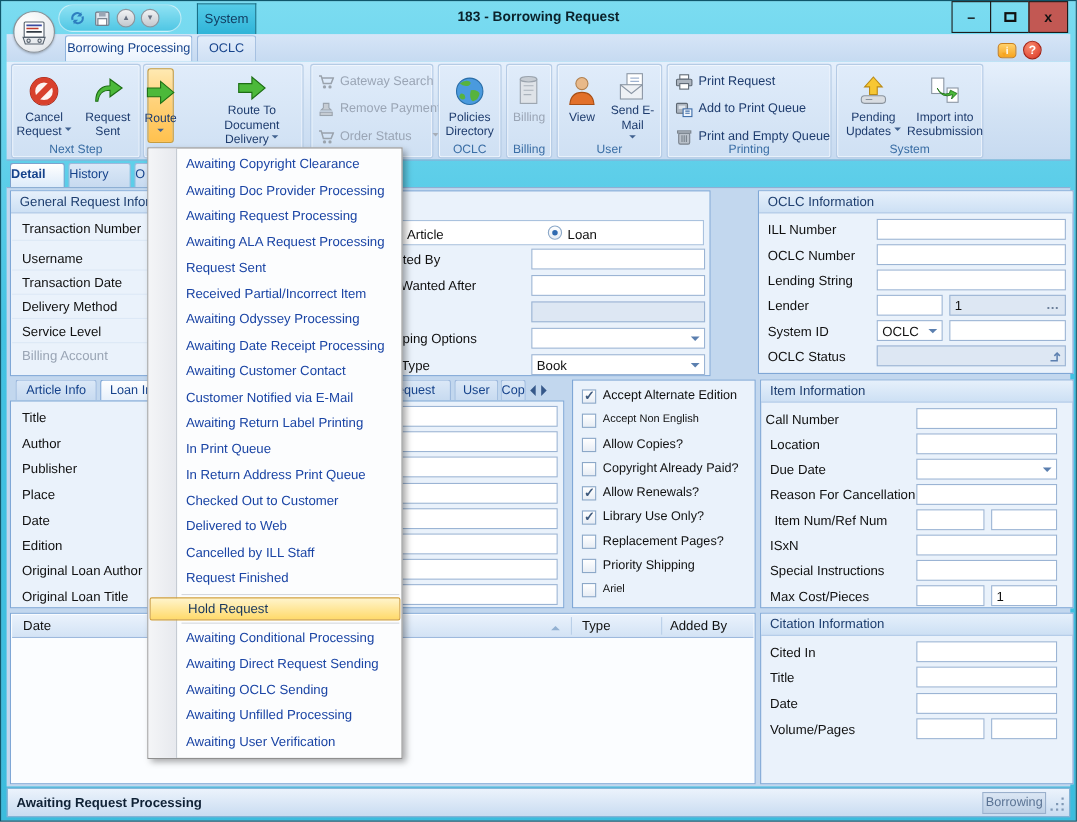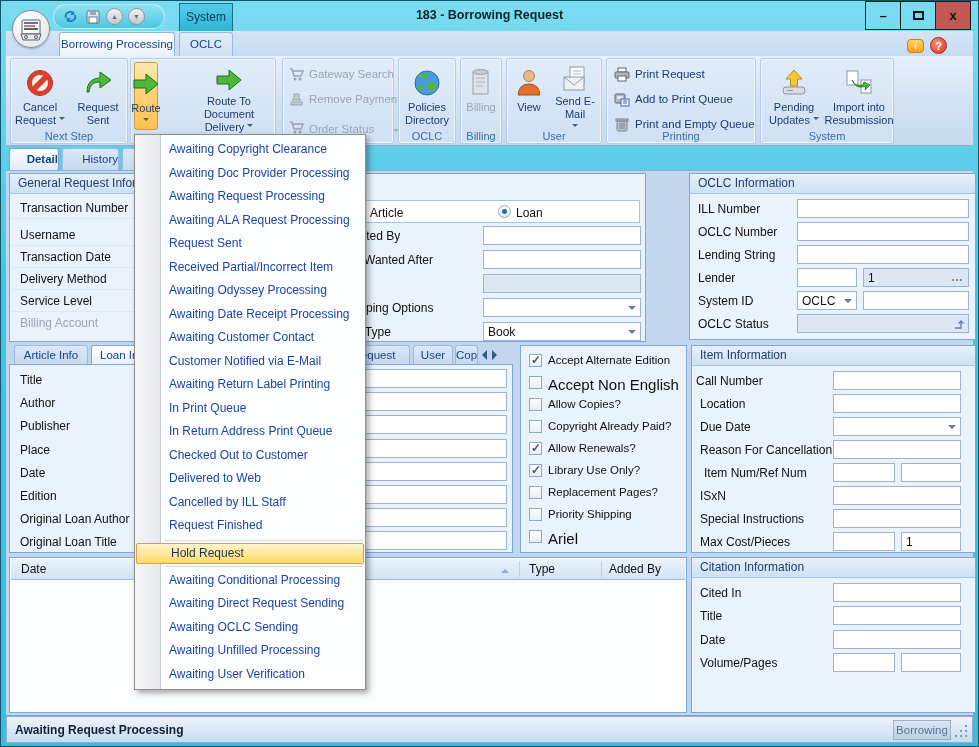--- a/index.html
+++ b/index.html
@@ -64,21 +64,21 @@
                   border:1px solid #c79c3d; }
   .arr-dn { display:inline-block; width:0; height:0; border:3.5px solid transparent;
             border-top-color:#40618f; margin-left:3px; vertical-align:1px; }
   .arr-dn.gray { border-top-color:#a7aeb8; }
   .rrow { position:absolute; height:22px; display:flex; align-items:center; gap:5px;
           font-size:11.5px; color:#1e3c6e; white-space:nowrap; }
   .rrow.dis { color:#9aa5b5; }
 
   
   .dtab { position:absolute; top:147px; height:22px; font-size:11.5px; color:#15428b;
-          text-align:right; line-height:21px; border-radius:3px 3px 0 0; overflow:hidden; }
+          text-align:left; line-height:21px; border-radius:3px 3px 0 0; overflow:hidden; }
   .dtab.active { background:linear-gradient(#ffffff,#ddebfa); border:1px solid #7da2ce; border-bottom:none; font-weight:700; }
   .dtab.plain { background:linear-gradient(#dbe8f7,#c7daf0); border:1px solid #9db9dd; border-bottom:none; }
 
   
   .client { position:absolute; left:5px; right:5px; top:169px; height:545px; background:#c2d7ee; border-top:1px solid #8eafd4; }
 
   .panel { position:absolute; background:#eaf2fb; border:1px solid #7fa7d6; }
   .phead { position:absolute; left:0; right:0; top:0; height:20px;
            background:linear-gradient(#e6f0fb,#cde0f4); border-bottom:1px solid #a8c4e4;
            font-size:12px; color:#1e3e6f; line-height:19px; padding-left:8px; white-space:nowrap; overflow:hidden; }
@@ -246,21 +246,21 @@
         </svg>
         <span>Gateway Search</span>
       </div>
       <div class="rrow dis" style="left:6px; top:29px;">
         <svg width="15" height="15" viewBox="0 0 15 15">
           <path d="M5 2 h5 v4 l2 2 h-9 l2 -2 z" fill="#c6ccd3" stroke="#9aa3ad"></path>
           <rect x="2" y="10" width="11" height="3" fill="#c6ccd3" stroke="#9aa3ad"></rect>
         </svg>
         <span>Remove Payment</span>
       </div>
-      <div class="rrow dis" style="left:6px; top:54px;align-items:flex-end;">
+      <div class="rrow dis" style="left:6px; top:54px;">
         <svg width="15" height="15" viewBox="0 0 15 15">
           <path d="M1 2 h2 l2 7 h7 l2 -5 h-10" fill="none" stroke="#9aa3ad" stroke-width="1.4"></path>
           <circle cx="6" cy="12" r="1.5" fill="#9aa3ad"></circle>
             <circle cx="11" cy="12" r="1.5" fill="#9aa3ad"></circle>
         </svg>
         <span>Order Status</span>
         <span class="arr-dn gray" style="margin-left:14px;"></span>
       </div>
     </div>
 
@@ -478,35 +478,35 @@
     <div class="flabel" style="left:10px; top:147px;">Original Loan Author</div>
     <div class="tb" style="left:197px; top:143px; width:300px;"></div>
     <div class="flabel" style="left:10px; top:170px;">Original Loan Title</div>
     <div class="tb" style="left:197px; top:166px; width:300px;"></div>
   </div>
 
   <div class="panel" style="left:519px; top:344px; width:167px; height:208px;">
     <div class="cbx on" style="left:8px; top:8px;"></div>
     <div class="flabel" style="left:27px; top:8px; font-size:11.5px;">Accept Alternate Edition</div>
     <div class="cbx" style="left:8px; top:30px;"></div>
-    <div class="flabel" style="left:27px; top:30px; font-size:15px;">Accept Non English</div>
+    <div class="flabel" style="left:27px; top:30px; font-size:10px;">Accept Non English</div>
     <div class="cbx" style="left:8px; top:52px;"></div>
     <div class="flabel" style="left:27px; top:52px; font-size:11.5px;">Allow Copies?</div>
     <div class="cbx" style="left:8px; top:74px;"></div>
     <div class="flabel" style="left:27px; top:74px; font-size:11.5px;">Copyright Already Paid?</div>
     <div class="cbx on" style="left:8px; top:96px;"></div>
     <div class="flabel" style="left:27px; top:96px; font-size:11.5px;">Allow Renewals?</div>
     <div class="cbx on" style="left:8px; top:118px;"></div>
     <div class="flabel" style="left:27px; top:118px; font-size:11.5px;">Library Use Only?</div>
     <div class="cbx" style="left:8px; top:140px;"></div>
     <div class="flabel" style="left:27px; top:140px; font-size:11.5px;">Replacement Pages?</div>
     <div class="cbx" style="left:8px; top:162px;"></div>
     <div class="flabel" style="left:27px; top:162px; font-size:11.5px;">Priority Shipping</div>
     <div class="cbx" style="left:8px; top:184px;"></div>
-    <div class="flabel" style="left:27px; top:184px; font-size:15px;">Ariel</div>
+    <div class="flabel" style="left:27px; top:184px; font-size:10px;">Ariel</div>
   </div>
 
   <div class="panel" style="left:690px; top:344px; width:285px; height:208px;">
     <div class="phead">Item Information</div>
     <div class="flabel" style="left:4px; top:28px;">Call Number</div>
     <div class="tb" style="left:141px; top:25px; width:128px;"></div>
     <div class="flabel" style="left:8px; top:51px;">Location</div>
     <div class="tb" style="left:141px; top:48px; width:128px;"></div>
     <div class="flabel" style="left:8px; top:74px;">Due Date</div>
     <div class="tb" style="left:141px; top:71px; width:128px;">

